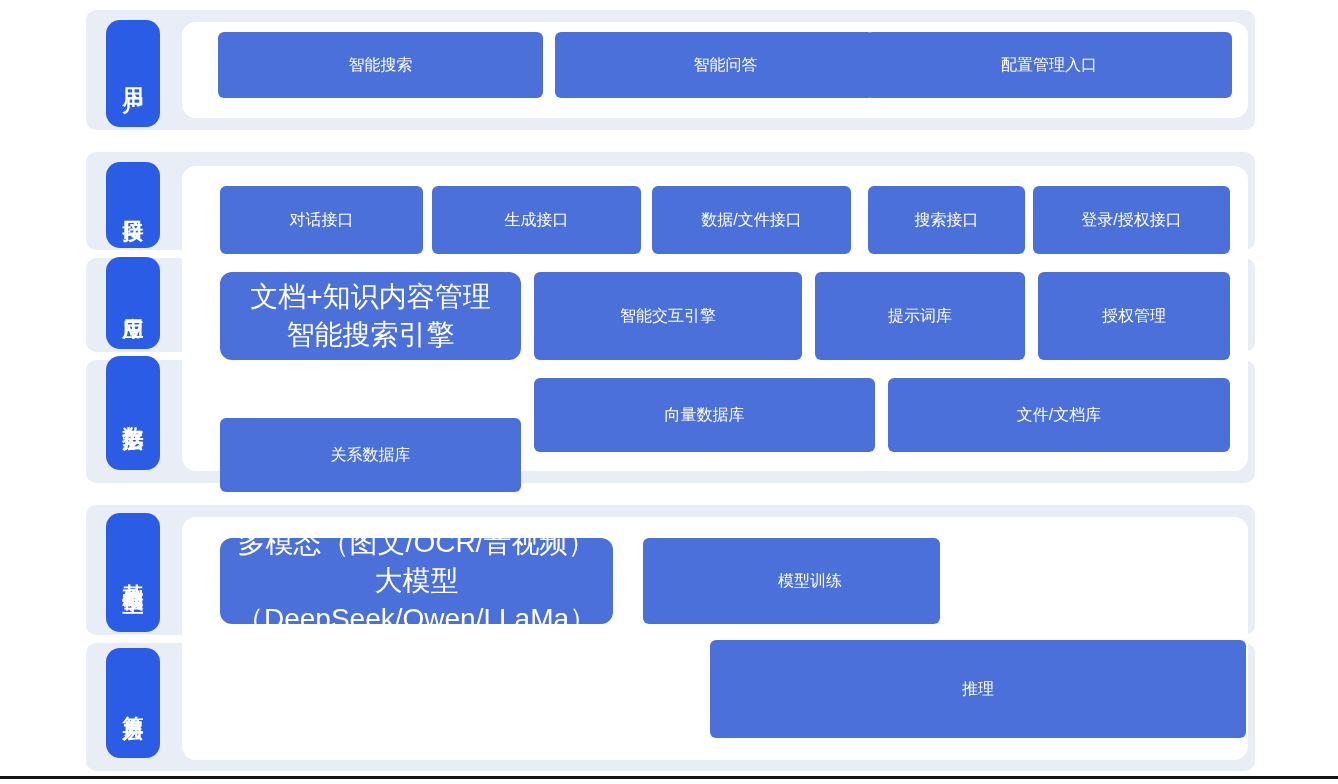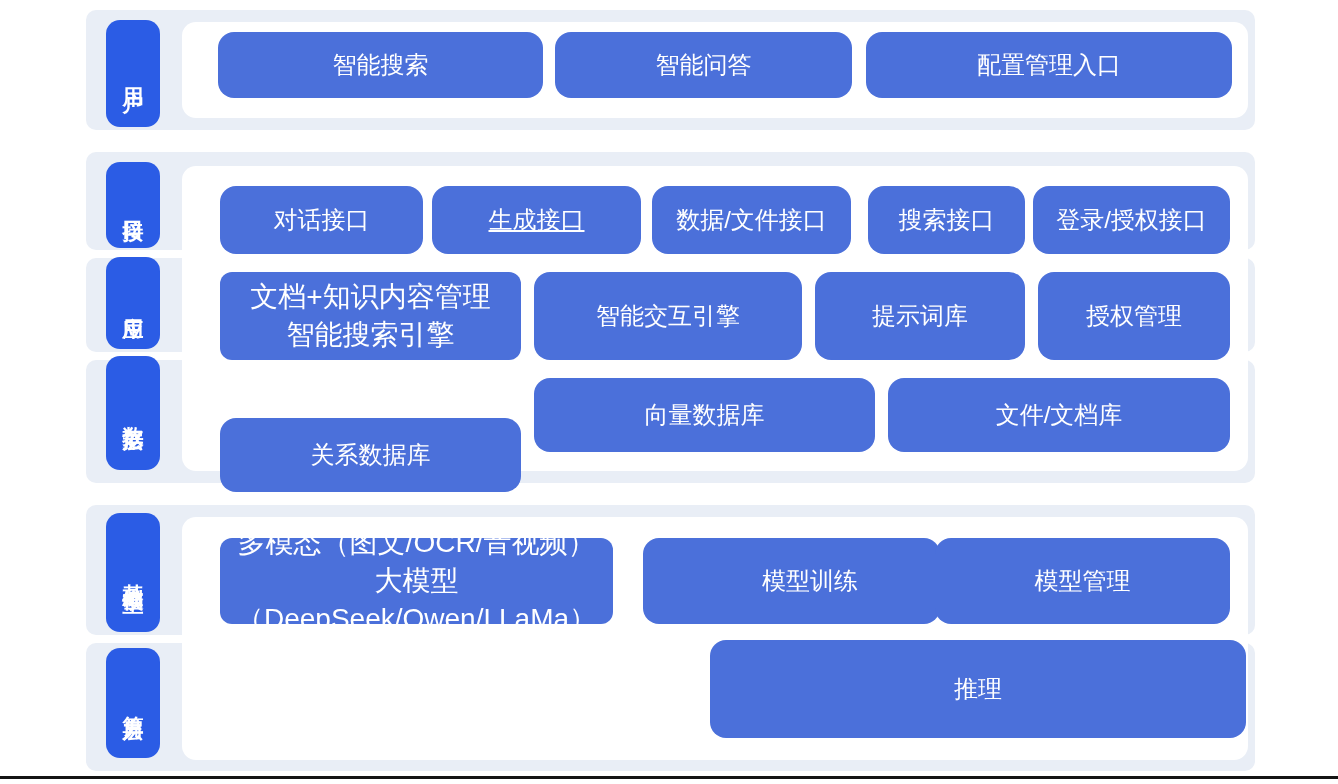--- a/index.html
+++ b/index.html
@@ -40,25 +40,25 @@
   .panel{
     position:absolute;
     left:182px;width:1066px;
     background:var(--panel_bg);
     border-radius:14px;
     z-index:1;
   }
   .node{
     position:absolute;
     background:var(--node_blue);
-    border-radius:16px;
+    border-radius:6px;
     color:var(--node_text);
     display:flex;align-items:center;justify-content:center;
     text-align:center;
-    font-size:24px;font-weight:500;
+    font-size:16px;font-weight:500;
     line-height:1.35;
     white-space:pre-line;
     z-index:2;
   }
   .node.big{border-radius:12px;font-size:28px;}
   .rule{
     position:absolute;
     left:0;width:1338px;
     background:var(--rule_color);
     z-index:4;
@@ -81,40 +81,39 @@
   <div class="panel" style="top:517px;height:243px;"></div>
 
   <div class="pill" style="top:20px;height:107px;">用户</div>
   <div class="pill" style="top:162px;height:86px;">接口</div>
   <div class="pill" style="top:257px;height:92px;">应用</div>
   <div class="pill" style="top:356px;height:114px;">数据层</div>
   <div class="pill" style="top:513px;height:119px;">基础模型</div>
   <div class="pill" style="top:648px;height:110px;">算力层</div>
 
   <div class="node" style="left:218px;top:32px;width:325px;height:66px;">智能搜索</div>
-  <div class="node" style="left:555px;top:32px;width:297px;height:66px;">智能问答</div>
+  <div class="node" style="left:555px;top:32px;width:297px;height:66px;padding-left:22px;">智能问答</div>
   <div class="node" style="left:866px;top:32px;width:366px;height:66px;">配置管理入口</div>
 
   <div class="node" style="left:220px;top:186px;width:203px;height:68px;">对话接口</div>
-  <div class="node" style="left:432px;top:186px;width:209px;height:68px;text-decoration:underline;">生成接口</div>
+  <div class="node" style="left:432px;top:186px;width:209px;height:68px;">生成接口</div>
   <div class="node" style="left:652px;top:186px;width:199px;height:68px;">数据/文件接口</div>
   <div class="node" style="left:868px;top:186px;width:157px;height:68px;">搜索接口</div>
   <div class="node" style="left:1033px;top:186px;width:197px;height:68px;">登录/授权接口</div>
 
   <div class="node big" style="left:220px;top:272px;width:301px;height:88px;">文档+知识内容管理
 智能搜索引擎</div>
   <div class="node" style="left:534px;top:272px;width:268px;height:88px;">智能交互引擎</div>
   <div class="node" style="left:815px;top:272px;width:210px;height:88px;">提示词库</div>
   <div class="node" style="left:1038px;top:272px;width:192px;height:88px;">授权管理</div>
 
   <div class="node" style="left:220px;top:378px;width:301px;height:74px;margin-top:40px;">关系数据库</div>
   <div class="node" style="left:534px;top:378px;width:341px;height:74px;">向量数据库</div>
   <div class="node" style="left:888px;top:378px;width:342px;height:74px;">文件/文档库</div>
 
   <div class="node big" style="left:220px;top:538px;width:393px;height:86px;">多模态（图文/OCR/音视频）
 大模型（DeepSeek/Qwen/LLaMa）</div>
   <div class="node" style="left:643px;top:538px;width:260px;height:86px;padding-left:37px;">模型训练</div>
-  <div class="node" style="left:935px;top:538px;width:295px;height:86px;">模型管理</div>
 
   <div class="node" style="left:694px;top:640px;width:536px;height:98px;margin-left:16px;">推理</div>
 
   <div class="rule" style="top:776px;height:3px;"></div>
 </div>
 
 </body></html>

